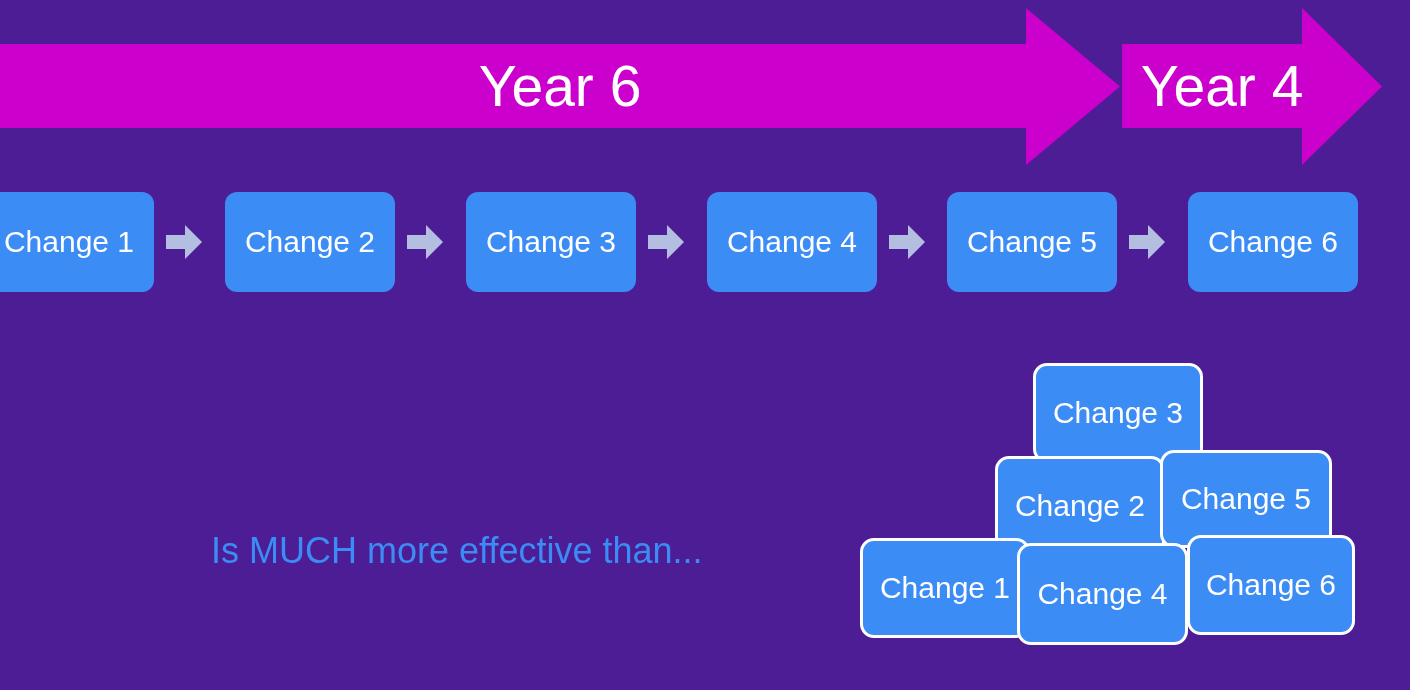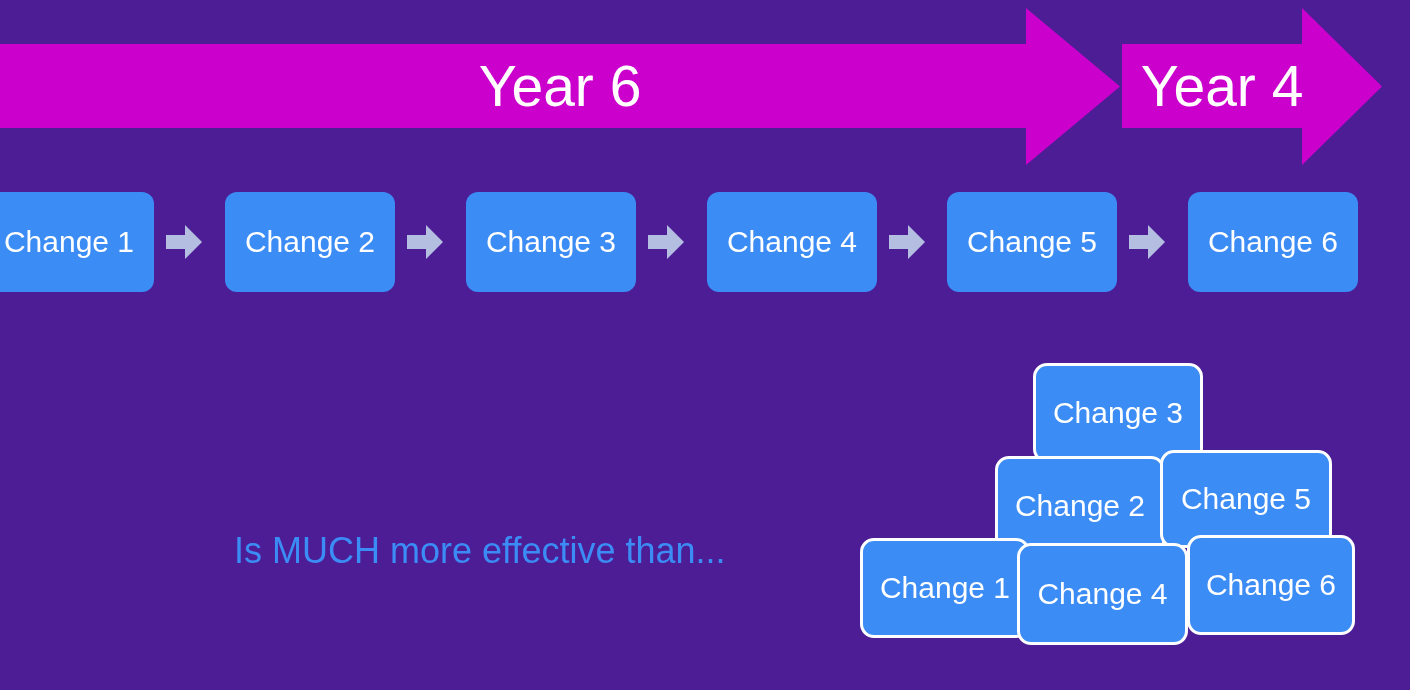--- a/index.html
+++ b/index.html
@@ -69,21 +69,21 @@
     position: absolute;
     top: 225px;
     width: 36px;
     height: 34px;
     display: block;
   }
 
   
   #caption {
     position: absolute;
-    left: 234px;
+    left: 211px;
     top: 533px;
     color: #3C8CF5;
     font-size: 36px;
     line-height: 1;
     white-space: nowrap;
   }
 
   
   .cluster-chip {
     position: absolute;

